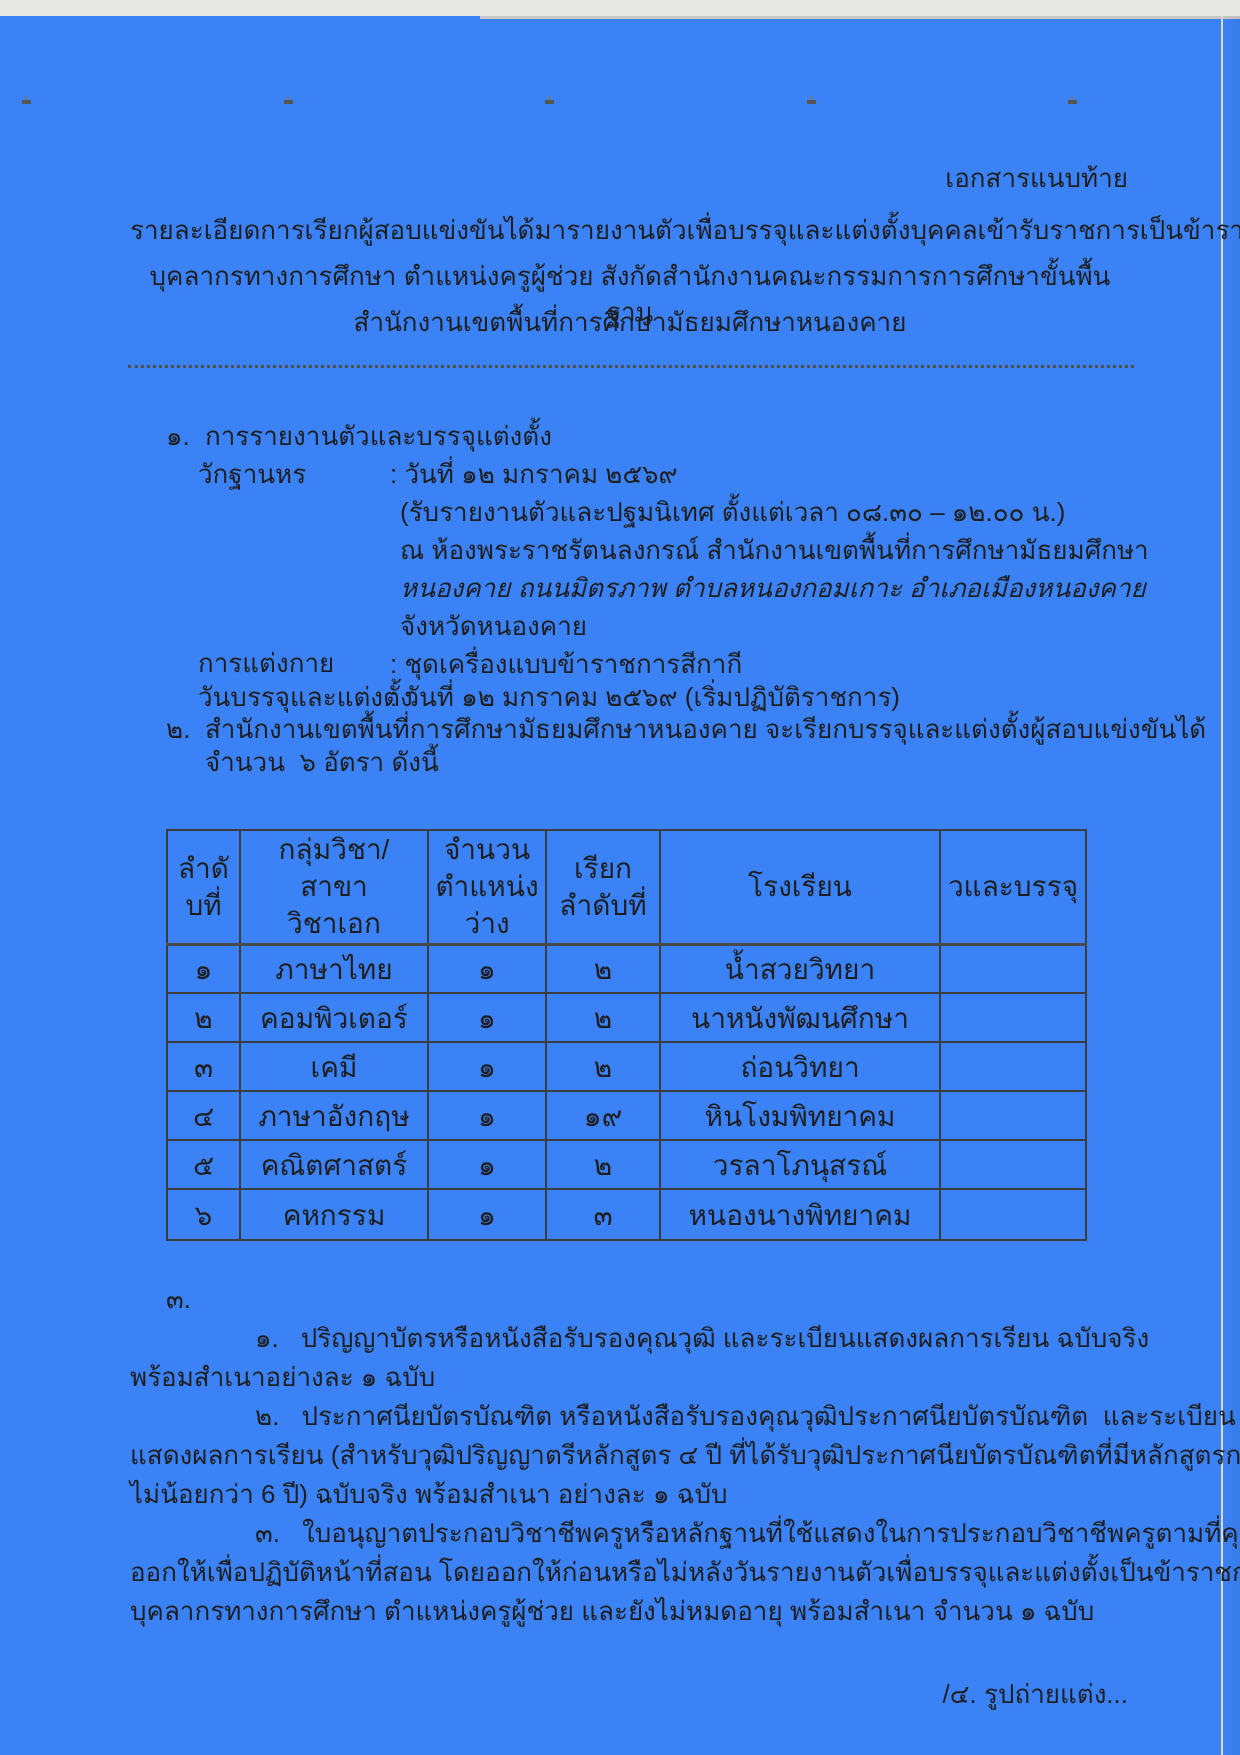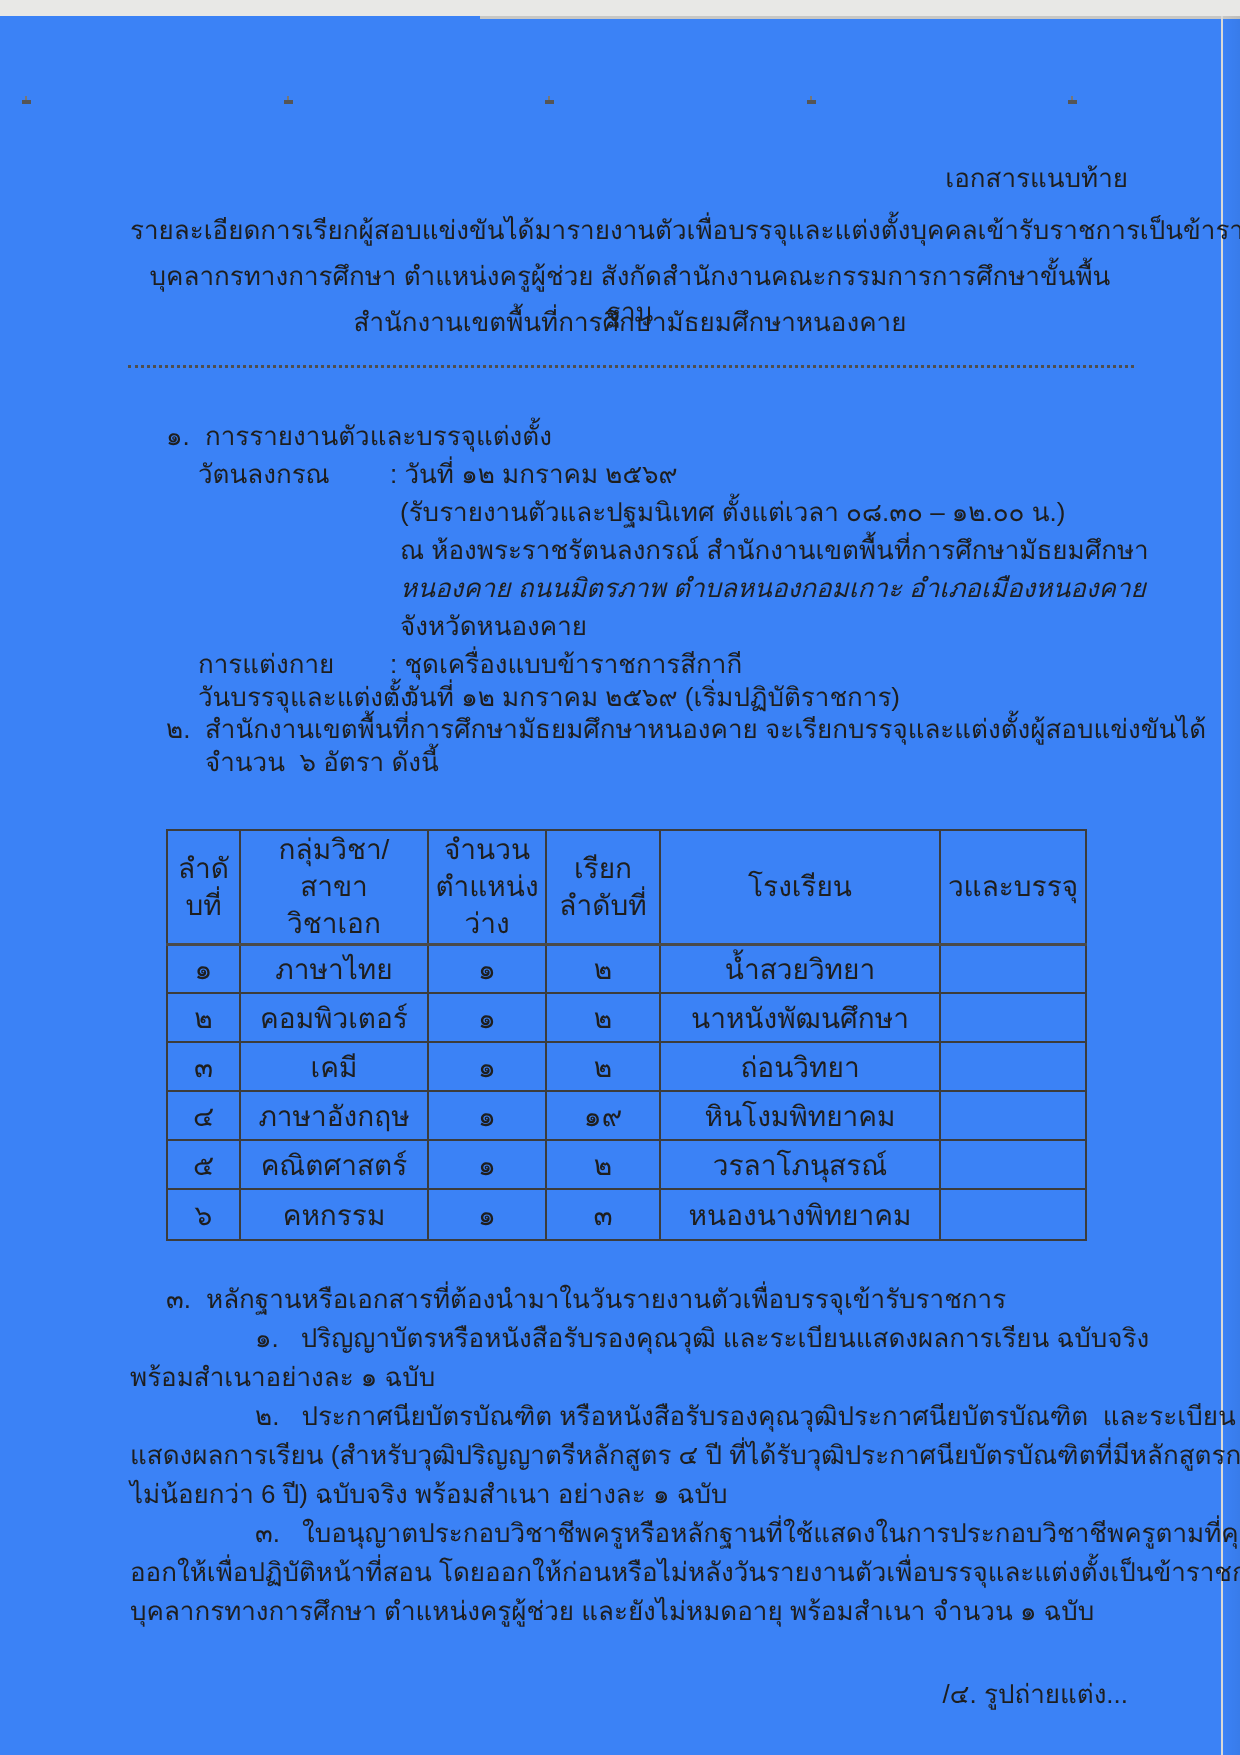--- a/index.html
+++ b/index.html
@@ -75,29 +75,29 @@
 
   <div class="line" style="left:130px;top:196px;width:1010px;">รายละเอียดการเรียกผู้สอบแข่งขันได้มารายงานตัวเพื่อบรรจุและแต่งตั้งบุคคลเข้ารับราชการเป็นข้าราชการครูและ</div>
   <div class="line center" style="left:130px;top:242px;width:1000px;">บุคลากรทางการศึกษา ตำแหน่งครูผู้ช่วย สังกัดสำนักงานคณะกรรมการการศึกษาขั้นพื้นฐาน</div>
   <div class="line center" style="left:130px;top:288px;width:1000px;">สำนักงานเขตพื้นที่การศึกษามัธยมศึกษาหนองคาย</div>
 
   <div class="dotted-sep"></div>
 
   <div class="line" style="left:166px;top:402px;">๑.</div>
   <div class="line" style="left:205px;top:402px;">การรายงานตัวและบรรจุแต่งตั้ง</div>
 
-  <div class="line" style="left:198px;top:440px;">วัตนลงกรณ</div>
+  <div class="line" style="left:198px;top:440px;">วักฐานหร</div>
   <div class="line" style="left:390px;top:440px;">: วันที่ ๑๒ มกราคม ๒๕๖๙</div>
 
   <div class="line" style="left:400px;top:478px;">(รับรายงานตัวและปฐมนิเทศ ตั้งแต่เวลา ๐๘.๓๐ – ๑๒.๐๐ น.)</div>
   <div class="line" style="left:400px;top:516px;">ณ ห้องพระราชรัตนลงกรณ์ สำนักงานเขตพื้นที่การศึกษามัธยมศึกษา</div>
   <div class="line" style="left:400px;top:554px;font-style:italic;">หนองคาย ถนนมิตรภาพ ตำบลหนองกอมเกาะ อำเภอเมืองหนองคาย</div>
   <div class="line" style="left:400px;top:592px;">จังหวัดหนองคาย</div>
 
-  <div class="line" style="left:198px;top:630px;">การแต่งกาย</div>
+  <div class="line" style="left:198px;top:630px;font-family:Liberation Serif, serif;">การแต่งกาย</div>
   <div class="line" style="left:390px;top:630px;">: ชุดเครื่องแบบข้าราชการสีกากี</div>
 
   <div class="line" style="left:198px;top:663px;">วันบรรจุและแต่งตั้ง</div>
   <div class="line" style="left:390px;top:663px;">: วันที่ ๑๒ มกราคม ๒๕๖๙ (เริ่มปฏิบัติราชการ)</div>
 
   <div class="line" style="left:166px;top:695px;">๒.</div>
   <div class="line" style="left:205px;top:695px;">สำนักงานเขตพื้นที่การศึกษามัธยมศึกษาหนองคาย จะเรียกบรรจุและแต่งตั้งผู้สอบแข่งขันได้</div>
   <div class="line" style="left:205px;top:728px;">จำนวน  ๖ อัตรา ดังนี้</div>
 
   <table class="positions">
@@ -170,21 +170,20 @@
         <td>คหกรรม</td>
         <td>๑</td>
         <td>๓</td>
         <td>หนองนางพิทยาคม</td>
         <td></td>
       </tr>
     </tbody>
   </table>
 
   <div class="line" style="left:166px;top:1265px;">๓.</div>
-  <div class="line" style="left:206px;top:1265px;">หลักฐานหรือเอกสารที่ต้องนำมาในวันรายงานตัวเพื่อบรรจุเข้ารับราชการ</div>
 
   <div class="line" style="left:255px;top:1304px;"><span>๑.</span><span style="display:inline-block;width:22px"></span><span>ปริญญาบัตรหรือหนังสือรับรองคุณวุฒิ และระเบียนแสดงผลการเรียน </span><span class="bold">ฉบับจริง</span></div>
   <div class="line bold" style="left:130px;top:1343px;">พร้อมสำเนาอย่างละ ๑ ฉบับ</div>
 
   <div class="line" style="left:255px;top:1382px;"><span>๒.</span><span style="display:inline-block;width:22px"></span><span>ประกาศนียบัตรบัณฑิต หรือหนังสือรับรองคุณวุฒิประกาศนียบัตรบัณฑิต  และระเบียน</span></div>
   <div class="line" style="left:130px;top:1421px;">แสดงผลการเรียน (สำหรับวุฒิปริญญาตรีหลักสูตร ๔ ปี ที่ได้รับวุฒิประกาศนียบัตรบัณฑิตที่มีหลักสูตรการสอน</div>
   <div class="line" style="left:130px;top:1460px;"><span>ไม่น้อยกว่า 6 ปี) </span><span class="bold">ฉบับจริง พร้อมสำเนา อย่างละ ๑ ฉบับ</span></div>
 
   <div class="line" style="left:255px;top:1499px;"><span>๓.</span><span style="display:inline-block;width:22px"></span><span>ใบอนุญาตประกอบวิชาชีพครูหรือหลักฐานที่ใช้แสดงในการประกอบวิชาชีพครูตามที่คุรุสภา</span></div>
   <div class="line" style="left:130px;top:1538px;">ออกให้เพื่อปฏิบัติหน้าที่สอน โดยออกให้ก่อนหรือไม่หลังวันรายงานตัวเพื่อบรรจุและแต่งตั้งเป็นข้าราชการครูและ</div>

